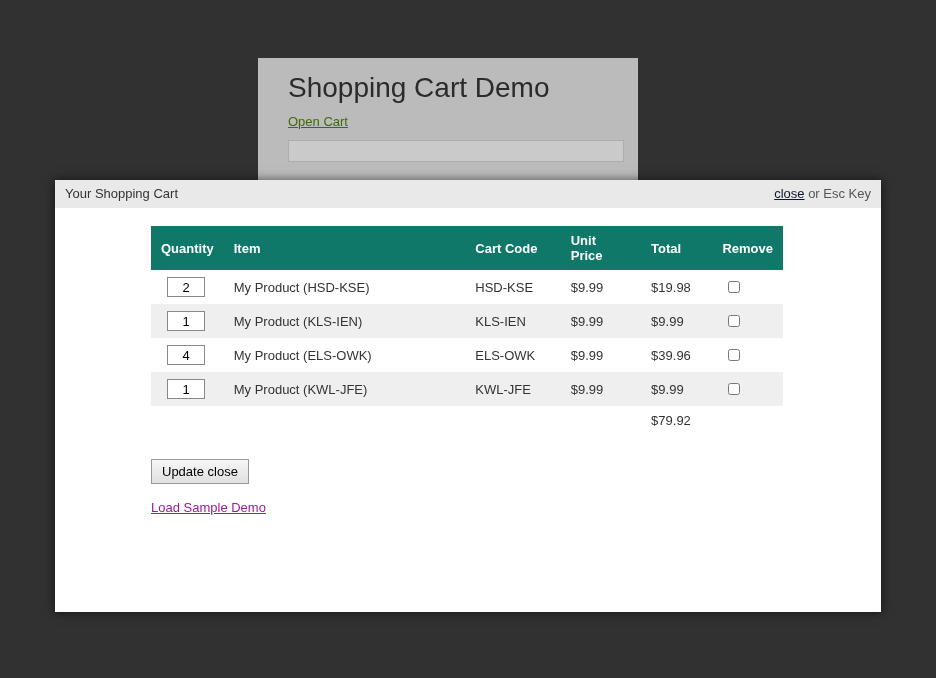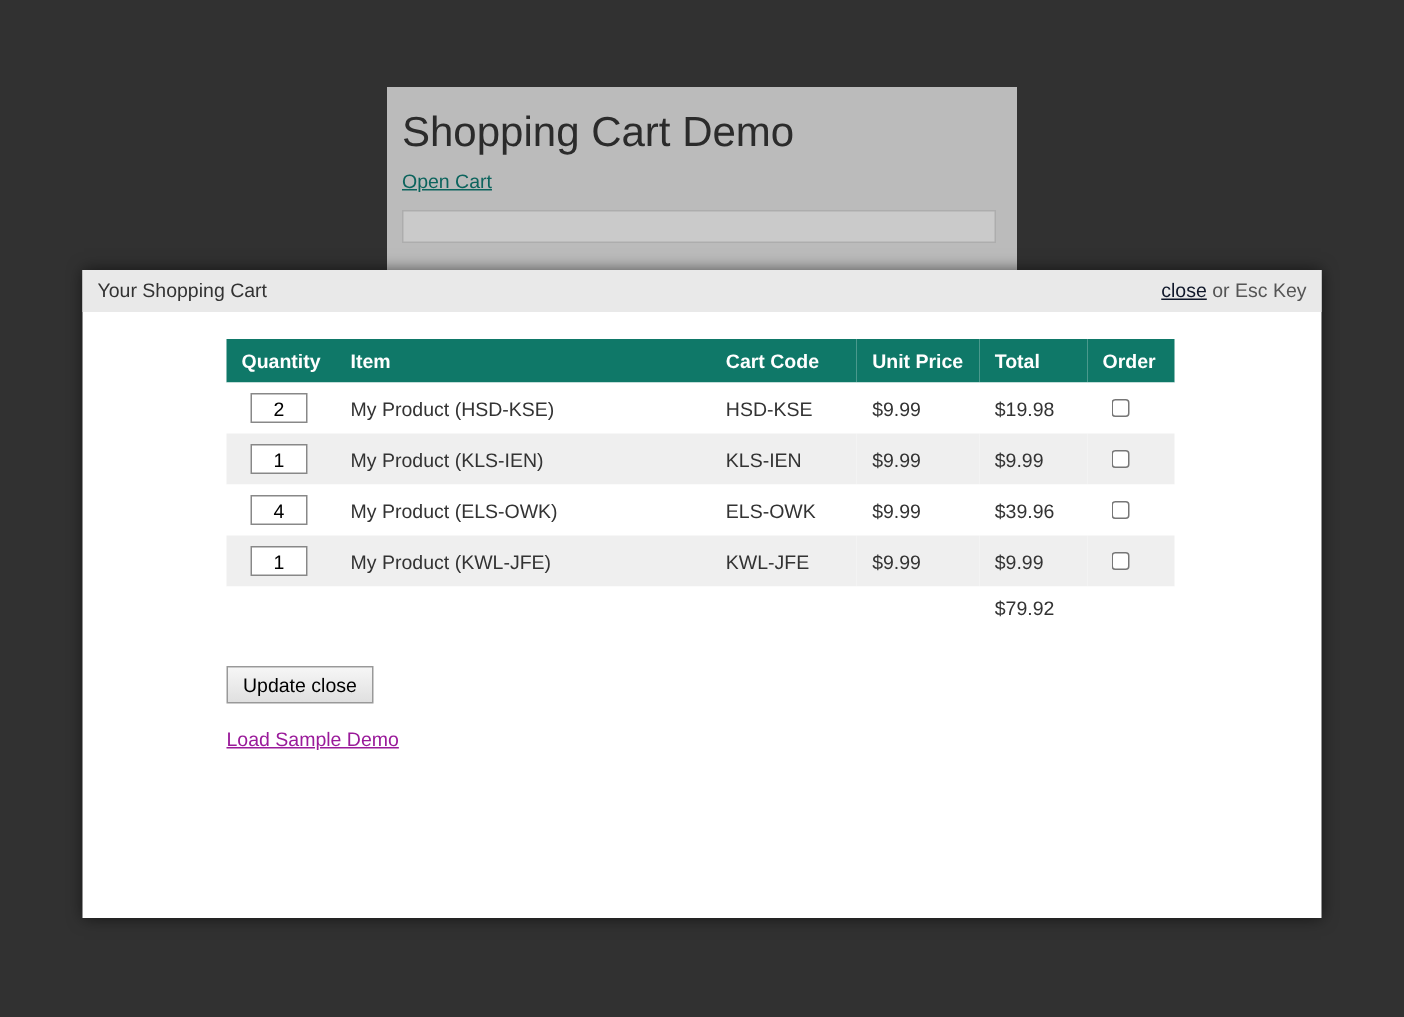--- a/index.html
+++ b/index.html
@@ -9,32 +9,32 @@
       width: 936px;
       height: 678px;
       font-family: Arial, Helvetica, sans-serif;
       background: #3a3a3a;
       overflow: hidden;
     }
     .page-behind {
       position: absolute;
       top: 58px;
       left: 258px;
-      width: 420px;
+      width: 380px;
       background: #dcdcdc;
-      padding: 14px 14px 20px 10px;
+      padding: 14px 14px 20px 30px;
     }
     .page-behind h1 {
       margin: 0 0 8px 0;
       font-size: 28px;
       font-weight: normal;
       color: #333;
     }
     .page-behind a.open-cart {
-      color: #0f766e;
+      color: #4d7c0f;
       text-decoration: underline;
       font-size: 13px;
     }
     .page-behind .stub-box {
       margin-top: 10px;
       height: 22px;
       background: #eee;
       border: 1px solid #ccc;
     }
     .dark-overlay {
@@ -161,21 +161,21 @@
   <div class="modal-body">
 
     <table class="cart">
       <thead>
         <tr>
           <th class="col-qty">Quantity</th>
           <th class="col-item">Item</th>
           <th class="col-code">Cart Code</th>
           <th class="col-price">Unit Price</th>
           <th class="col-total">Total</th>
-          <th class="col-rem">Order</th>
+          <th class="col-rem">Remove</th>
         </tr>
       </thead>
       <tbody id="cart-rows">
           <tr>
             <td class="col-qty"><input type="text" class="qty-input" value="2" style=""></td>
             <td class="col-item">My Product (HSD-KSE)</td>
             <td class="col-code">HSD-KSE</td>
             <td class="col-price">$9.99</td>
             <td class="col-total">$19.98</td>
             <td class="col-rem"><input type="checkbox" class="remove-cb" style=""></td>

